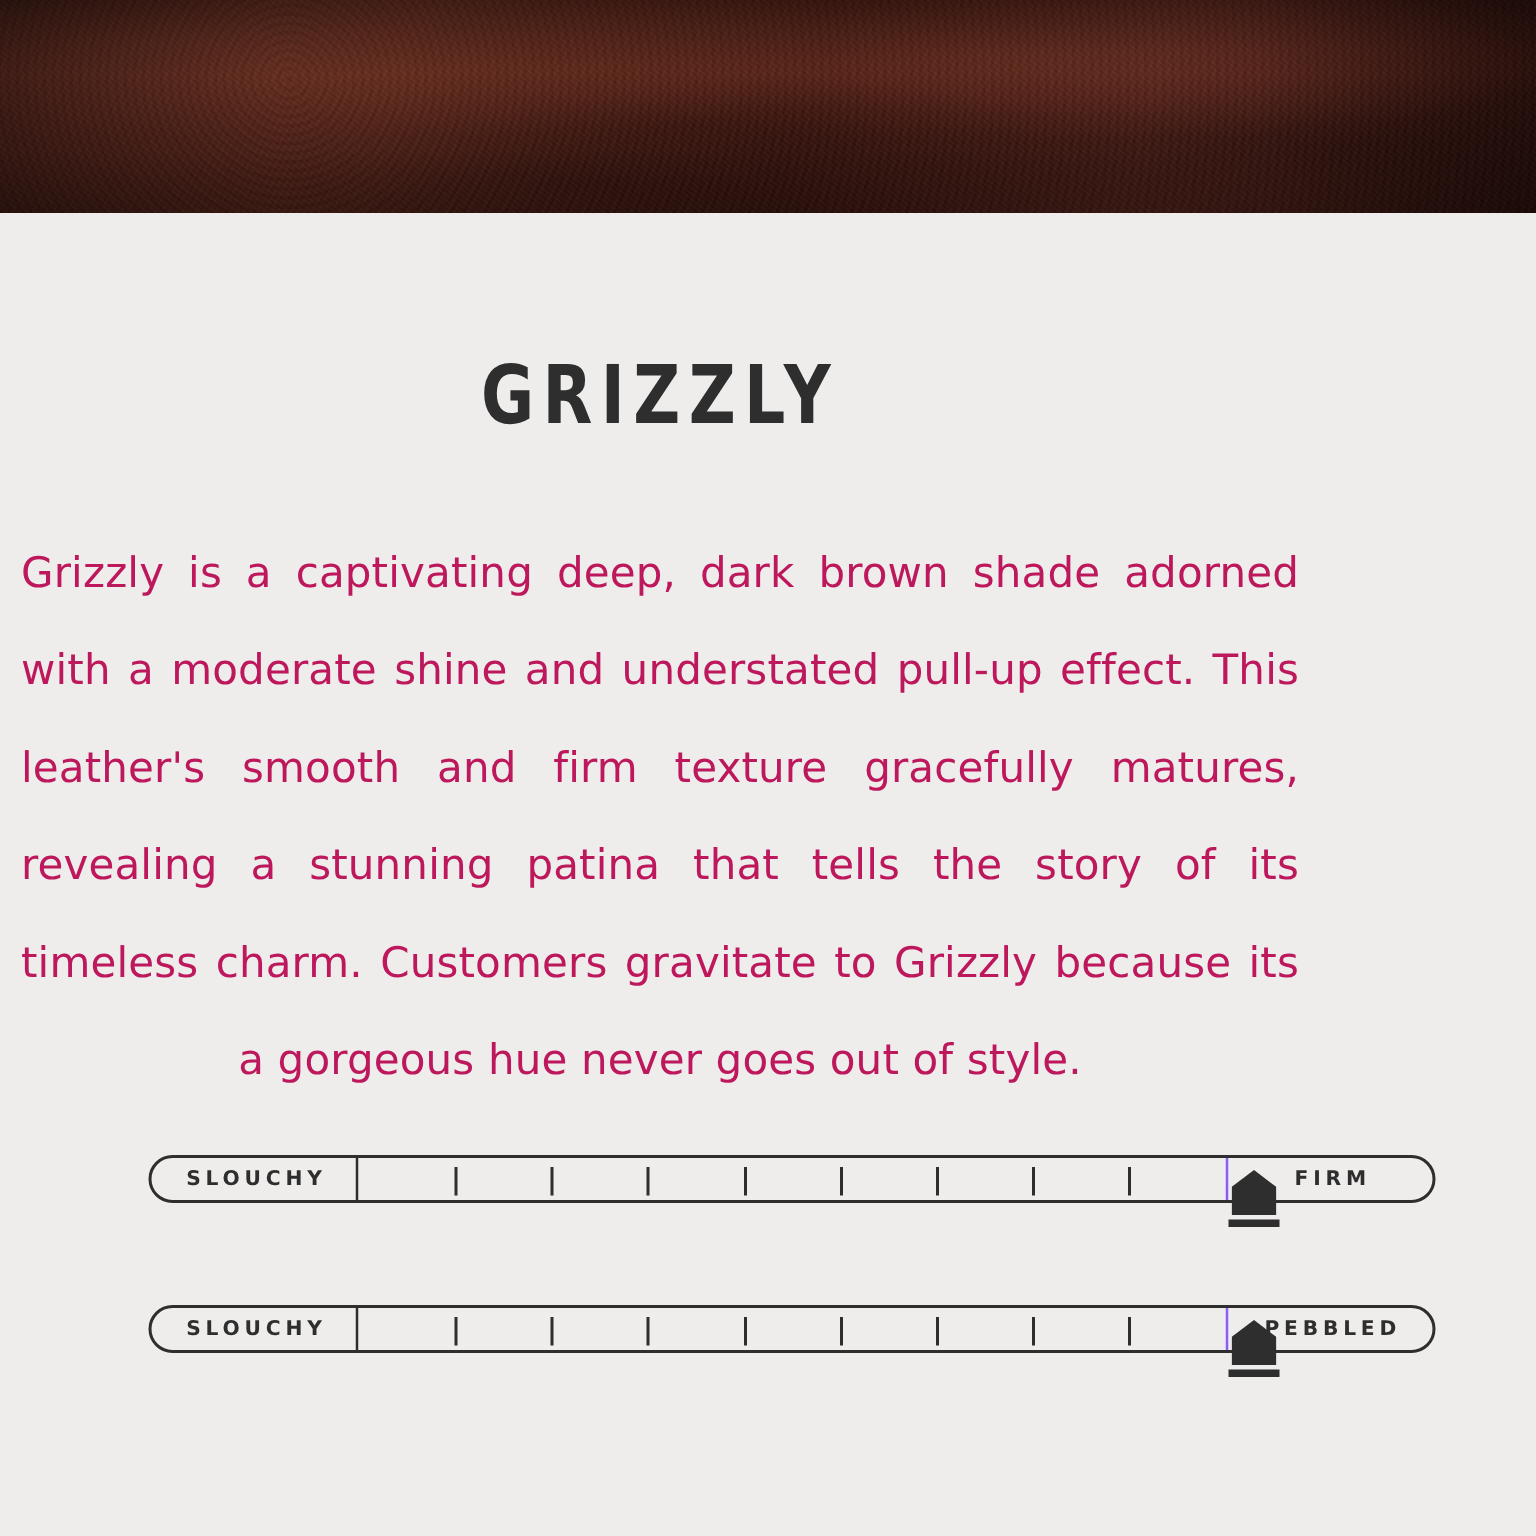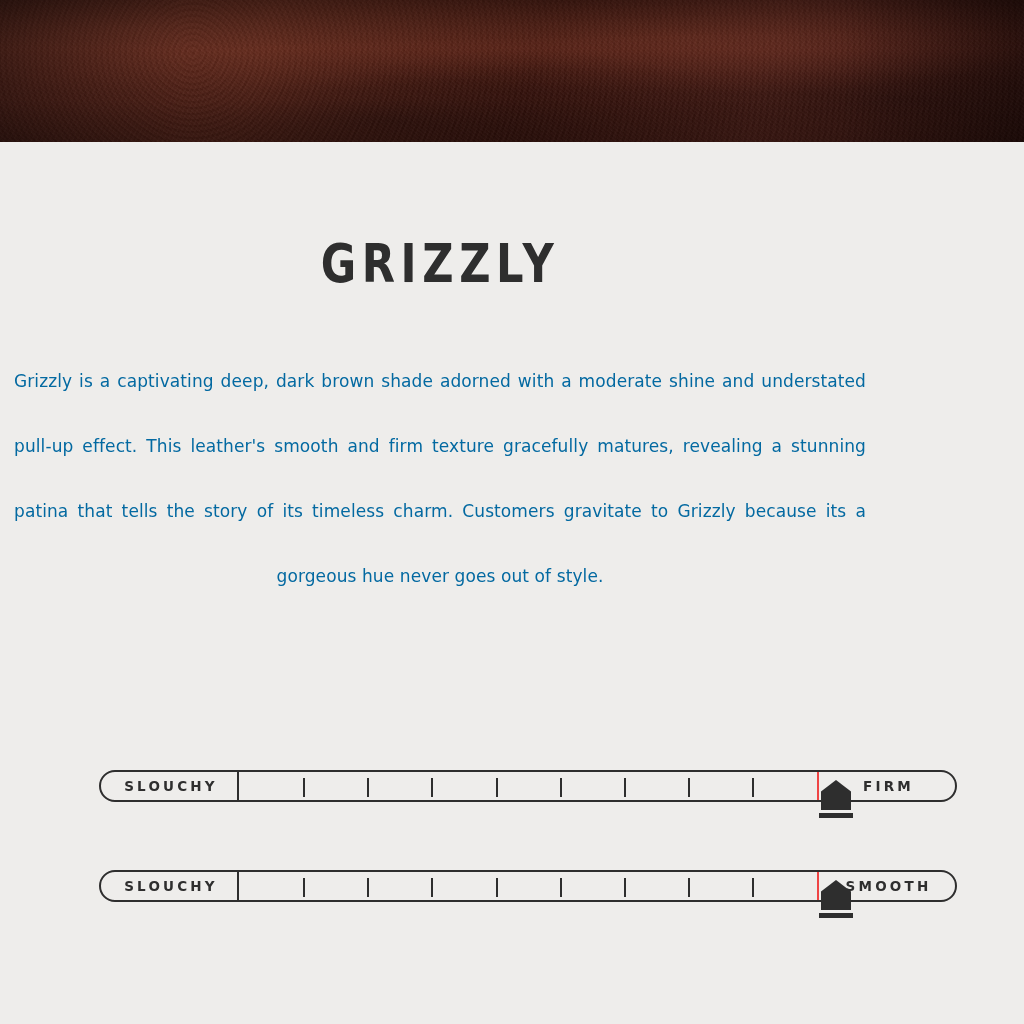--- a/index.html
+++ b/index.html
@@ -64,24 +64,24 @@
     transform: scaleX(0.80);
   }
 
   
   .description {
     width: 852px;
     margin: 58px auto 0 auto;
     text-align: justify;
     text-align-last: center;
     font-family: "DejaVu Sans", sans-serif;
-    font-size: 17px;
+    font-size: 28px;
     line-height: 65px;
     letter-spacing: 0.1px;
-    color: #0369a1;
+    color: #be185d;
     font-weight: 400;
   }
 
   
   .scales {
     position: absolute;
     left: 16px;
     top: 770px;
     width: 1024px;
   }
@@ -114,21 +114,21 @@
     white-space: nowrap;
   }
   .cap-left {
     width: 138px;
     border-right: 2px solid #2e2e2e;
     border-radius: 16px 0 0 16px;
     padding-left: 4px;
   }
   .cap-right {
     width: 138px;
-    border-left: 2px solid #ef4444;
+    border-left: 2px solid #8b5cf6;
     border-radius: 0 16px 16px 0;
     padding-left: 3px;
   }
   .ticks {
     position: relative;
     flex: 1;
   }
   .tick {
     position: absolute;
     top: 6px;
@@ -200,21 +200,21 @@
         <div class="ticks">
           <div class="tick" style="left:11.1%"></div>
           <div class="tick" style="left:22.2%"></div>
           <div class="tick" style="left:33.3%"></div>
           <div class="tick" style="left:44.4%"></div>
           <div class="tick" style="left:55.5%"></div>
           <div class="tick" style="left:66.6%"></div>
           <div class="tick" style="left:77.7%"></div>
           <div class="tick" style="left:88.8%"></div>
         </div>
-        <div class="cap cap-right">SMOOTH</div>
+        <div class="cap cap-right">PEBBLED</div>
       </div>
       <div class="marker" style="left:737px">
         <div class="pin"></div>
         <div class="bar"></div>
       </div>
     </div>
 
   </div>
 </div>
 

